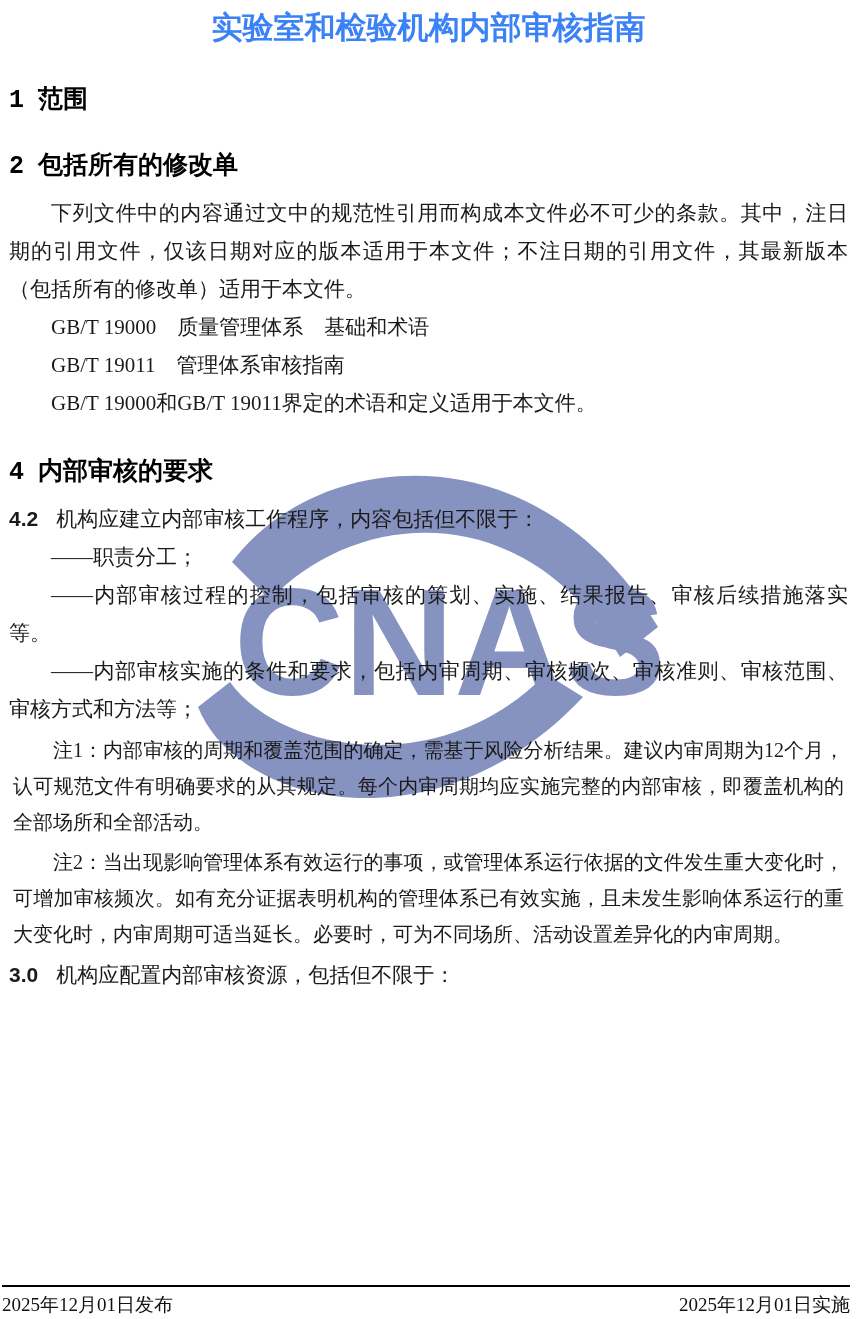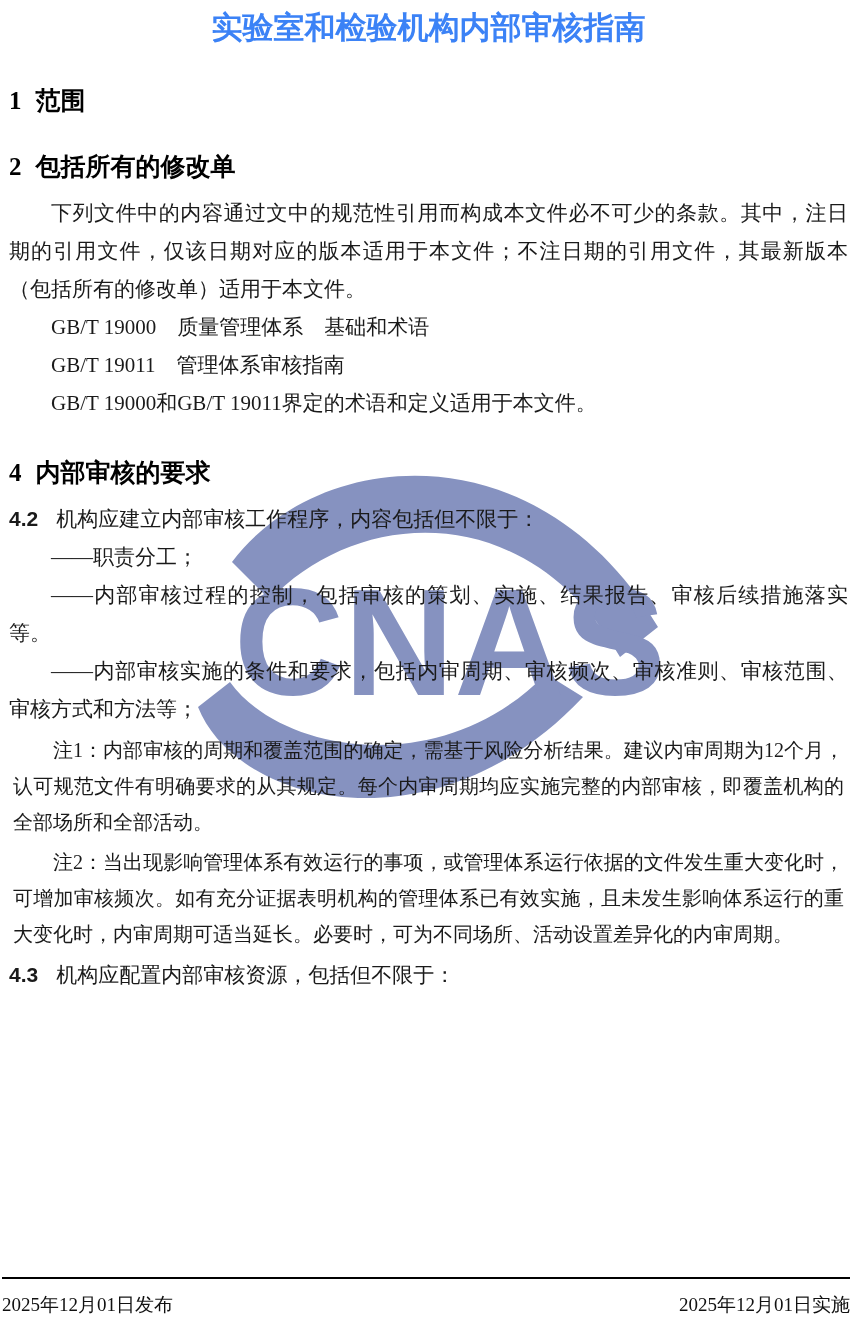--- a/index.html
+++ b/index.html
@@ -23,21 +23,21 @@
   .doc-title {
     margin:0 0 34px 0;
     text-align:center;
     font-family:"Liberation Sans","DejaVu Sans",sans-serif;
     font-weight:bold;
     font-size:31px; line-height:44px;
     color:#3b82f6;
   }
   .sec-heading {
     margin:36px 0 12px 0;
-    font-family:Liberation Serif, serif;
+    font-family:Liberation Mono, monospace;
     font-weight:bold;
     font-size:25px; line-height:30px;
     color:#000;
   }
   .sec-heading .sec-num { margin-right:14px; }
 
   .para {
     margin:0;
     font-size:21px; line-height:38px;
     text-align:justify;
@@ -58,21 +58,21 @@
     font-size:20px; line-height:36px;
     text-align:justify;
     text-indent:40px;
   }
 
   .page-footer {
     position:absolute;
     left:2px; right:7px; bottom:3px;
     z-index:1;
     border-top:2px solid #000;
-    padding-top:14px;
+    padding-top:6px;
     display:flex;
     justify-content:space-between;
     font-size:19px; line-height:23px;
     color:#111;
   }
 </style>
 </head>
 <body>
 
 <div class="page">
@@ -110,21 +110,21 @@
     </p>
 
     <p class="para indent">——职责分工；</p>
     <p class="para indent">——内部审核过程的控制，包括审核的策划、实施、结果报告、审核后续措施落实等。</p>
     <p class="para indent">——内部审核实施的条件和要求，包括内审周期、审核频次、审核准则、审核范围、审核方式和方法等；</p>
 
     <p class="note">注1：内部审核的周期和覆盖范围的确定，需基于风险分析结果。建议内审周期为12个月，认可规范文件有明确要求的从其规定。每个内审周期均应实施完整的内部审核，即覆盖机构的全部场所和全部活动。</p>
     <p class="note">注2：当出现影响管理体系有效运行的事项，或管理体系运行依据的文件发生重大变化时，可增加审核频次。如有充分证据表明机构的管理体系已有效实施，且未发生影响体系运行的重大变化时，内审周期可适当延长。必要时，可为不同场所、活动设置差异化的内审周期。</p>
 
     <p class="clause">
-      <span class="clause-num wide">4.3</span><span>机构应配置内部审核资源，包括但不限于：</span>
+      <span class="clause-num wide">3.0</span><span>机构应配置内部审核资源，包括但不限于：</span>
     </p>
 
   </div>
 
   <div class="page-footer">
     <span>2025年12月01日发布</span>
     <span>2025年12月01日实施</span>
   </div>
 
 </div>

